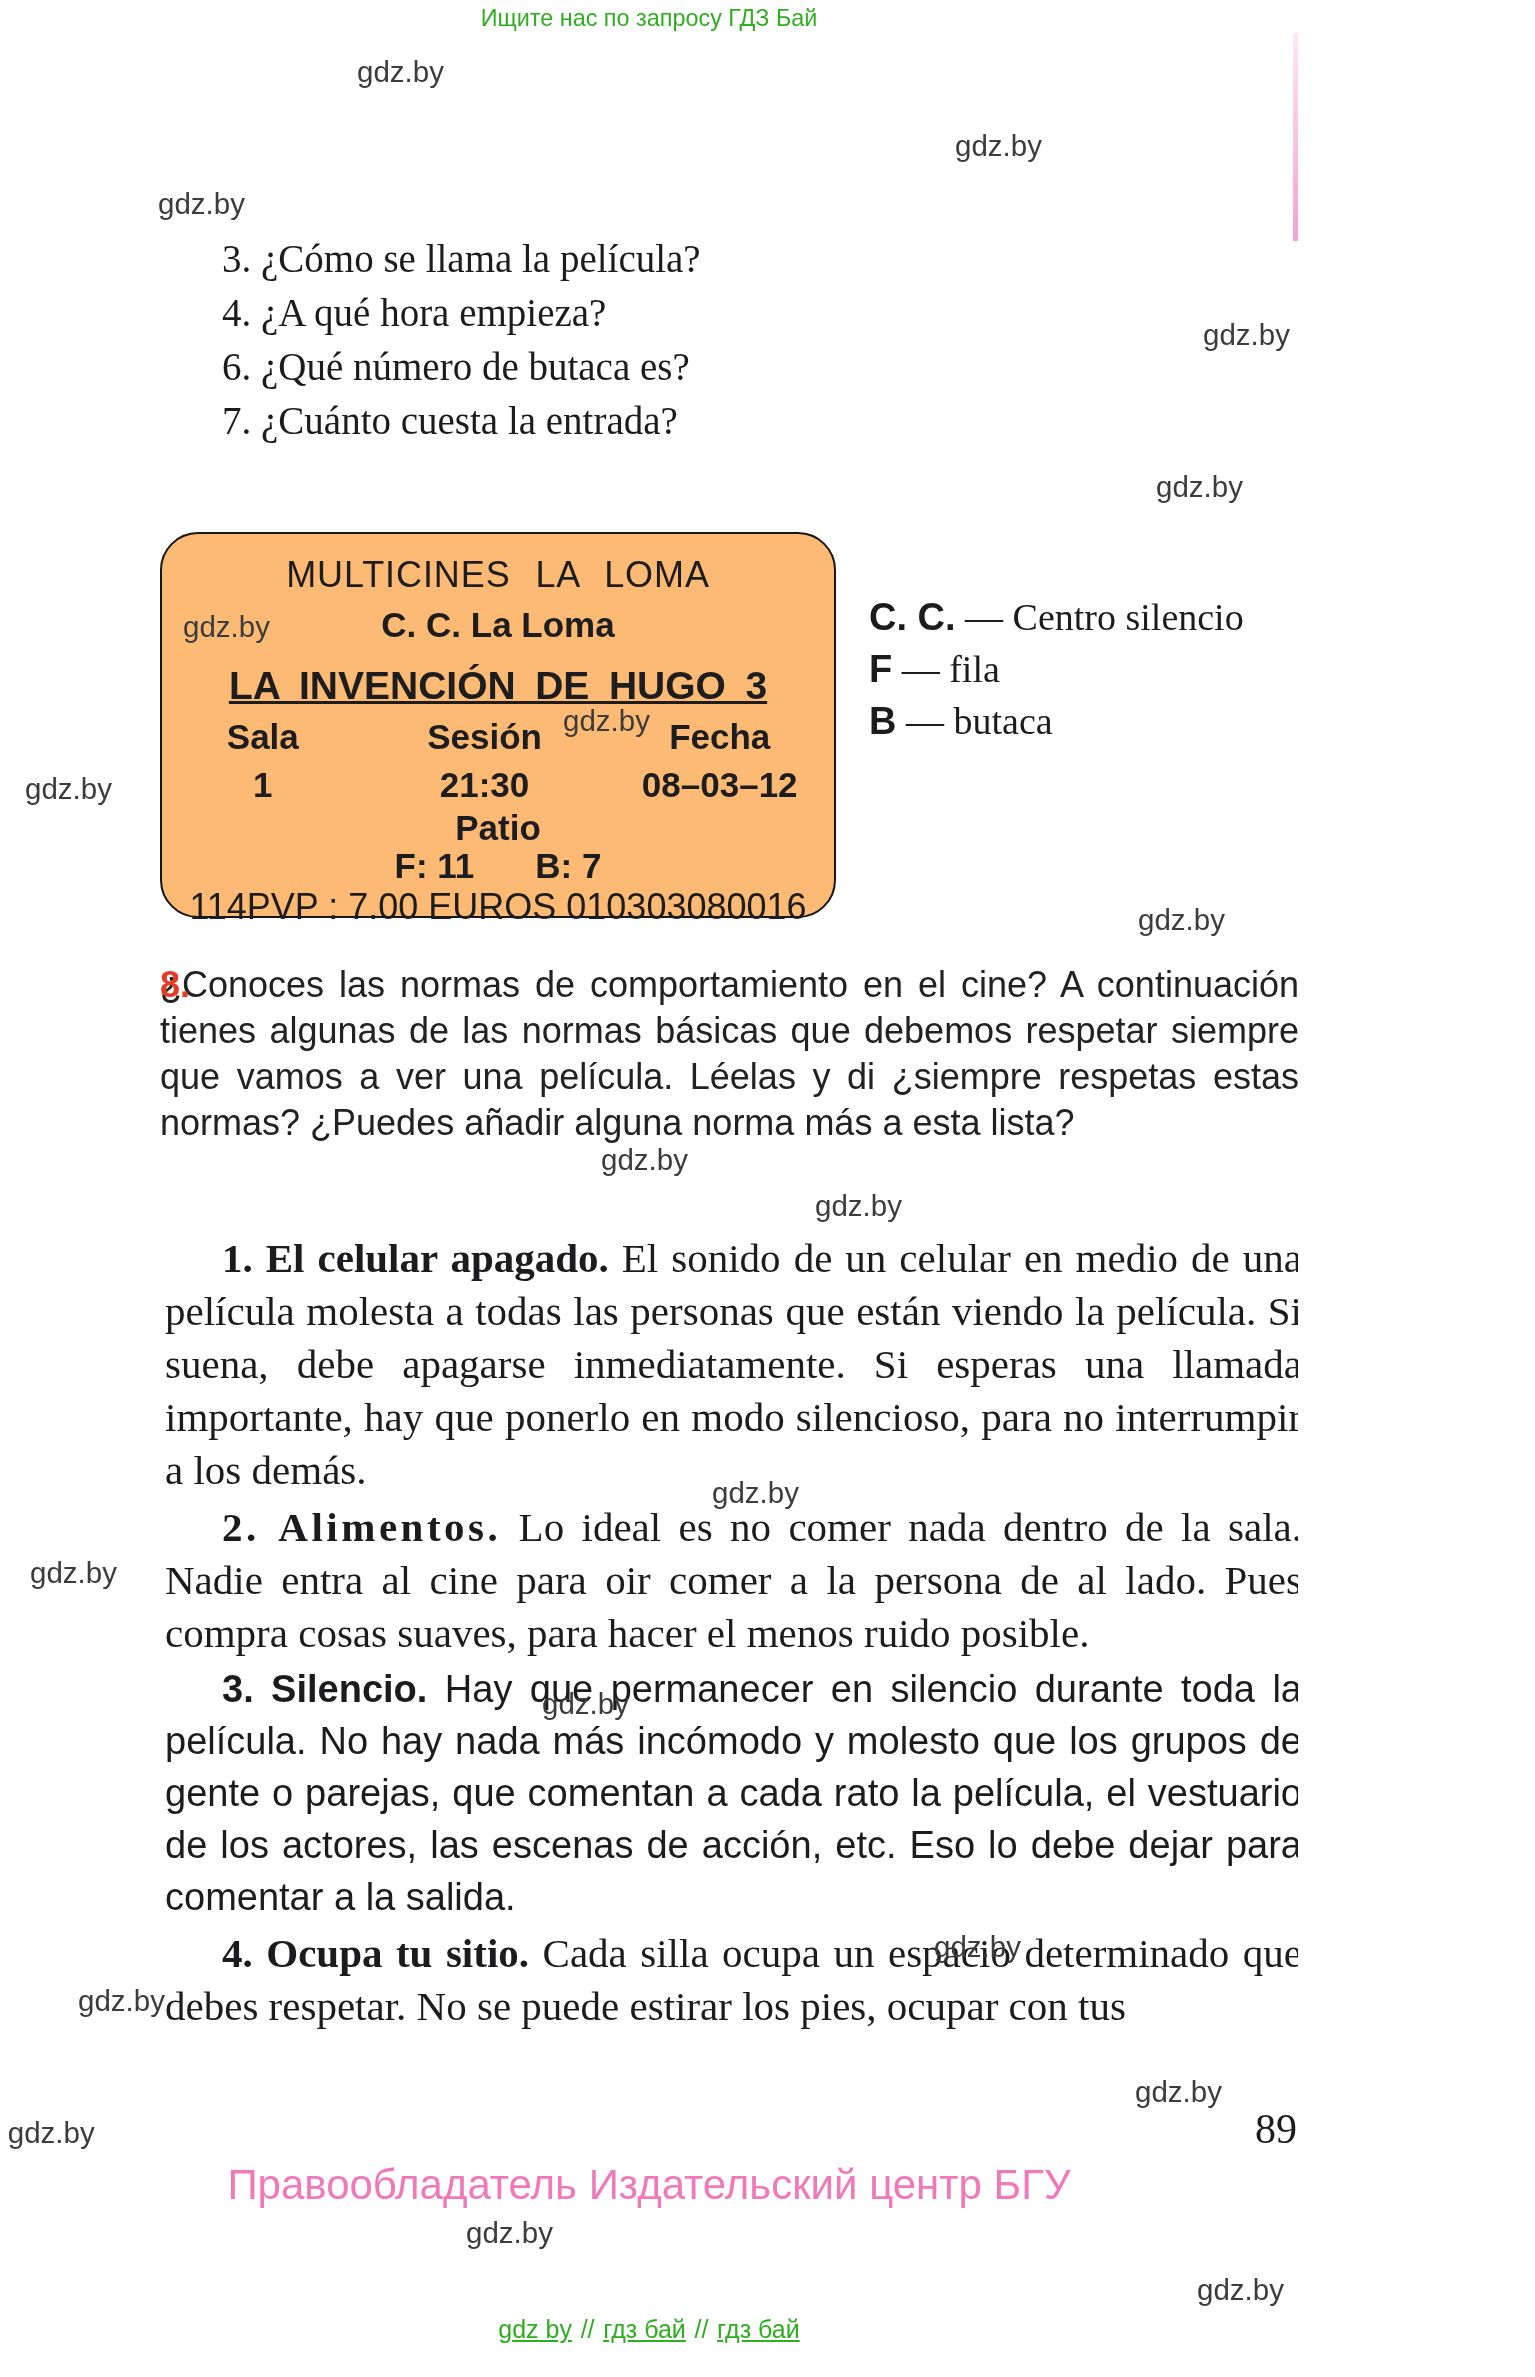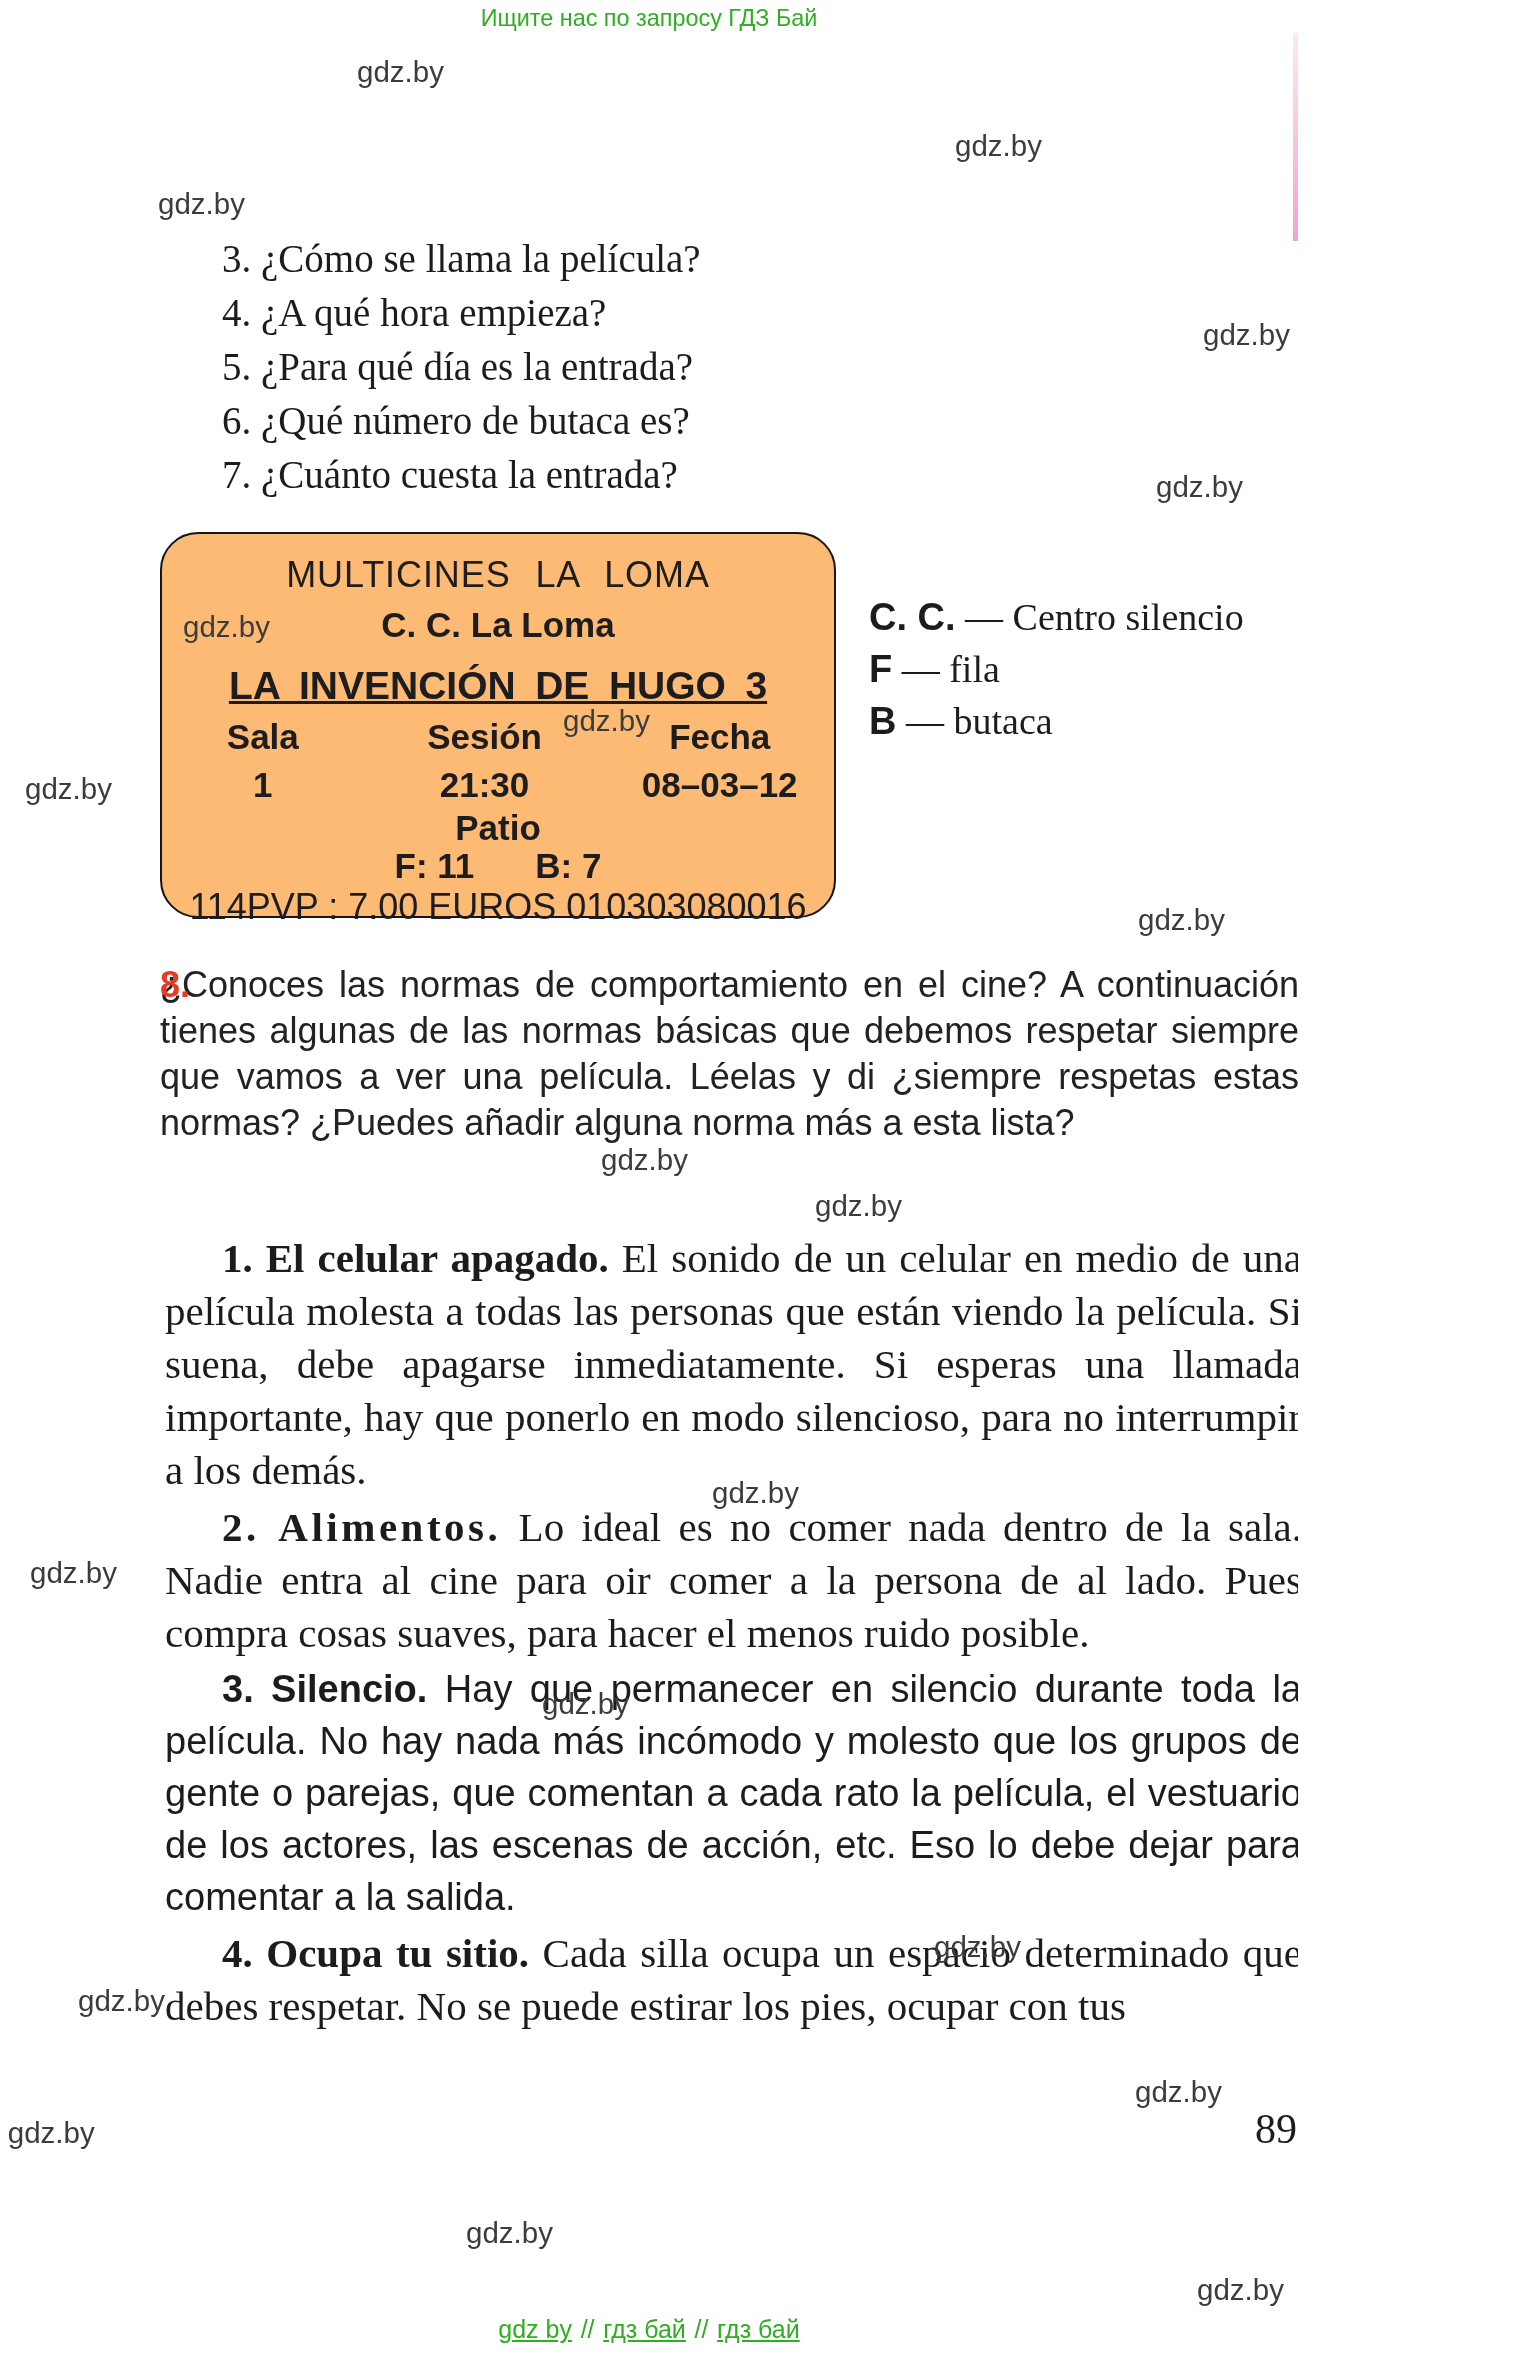--- a/index.html
+++ b/index.html
@@ -99,21 +99,20 @@
   <span class="wm" style="left:934px;top:1930px">gdz.by</span>
   <span class="wm" style="left:78px;top:1984px">gdz.by</span>
   <span class="wm" style="left:1135px;top:2075px">gdz.by</span>
   <span class="wm" style="left:7.8px;top:2116px">gdz.by</span>
   <span class="wm" style="left:466px;top:2216px">gdz.by</span>
   <span class="wm" style="left:1197px;top:2273px">gdz.by</span>
 
   <div class="questions">
     <div class="q-line"><span>3.</span> <span>¿Cómo se llama la película?</span></div>
     <div class="q-line"><span>4.</span> <span>¿A qué hora empieza?</span></div>
-    <div class="q-line"><span>5.</span> <span>¿Para qué día es la entrada?</span></div>
     <div class="q-line"><span>6.</span> <span>¿Qué número de butaca es?</span></div>
     <div class="q-line"><span>7.</span> <span>¿Cuánto cuesta la entrada?</span></div>
   </div>
 
   <div class="ticket">
     <div class="t-cinema">MULTICINES LA LOMA</div>
     <div class="t-loc">C. C. La Loma</div>
     <div class="t-movie">LA INVENCIÓN DE HUGO 3</div>
     <div class="t-row t-head">
       <span>Sala</span>
@@ -145,19 +144,20 @@
   </div>
 
   <div class="rules">
     <p class="rule r1"><b>1. El celular apagado.</b> <span>El sonido de un celular en medio de una película molesta a todas las personas que están viendo la película. Si suena, debe apagarse inmediatamente. Si esperas una llamada importante, hay que ponerlo en modo silencioso, para no interrumpir a los demás.</span></p>
     <p class="rule r2"><b>2. Alimentos.</b> <span>Lo ideal es no comer nada dentro de la sala. Nadie entra al cine para oir comer a la persona de al lado. Pues compra cosas suaves, para hacer el menos ruido posible.</span></p>
     <p class="rule r3"><b>3. Silencio.</b> <span>Hay que permanecer en silencio durante toda la película. No hay nada más incómodo y molesto que los grupos de gente o parejas, que comentan a cada rato la película, el vestuario de los actores, las escenas de acción, etc. Eso lo debe dejar para comentar a la salida.</span></p>
     <p class="rule r4"><b>4. Ocupa tu sitio.</b> <span>Cada silla ocupa un espacio determinado que debes respetar. No se puede estirar los pies, ocupar con tus</span></p>
   </div>
 
   <div class="page-number">89</div>
+  <div class="publisher">Правообладатель Издательский центр БГУ</div>
 
   <div class="footer-links">
     <a>gdz by</a><span class="sep">//</span><a>гдз бай</a><span class="sep">//</span><a>гдз бай</a>
   </div>
 
 </div>
 
 
 </body></html>

